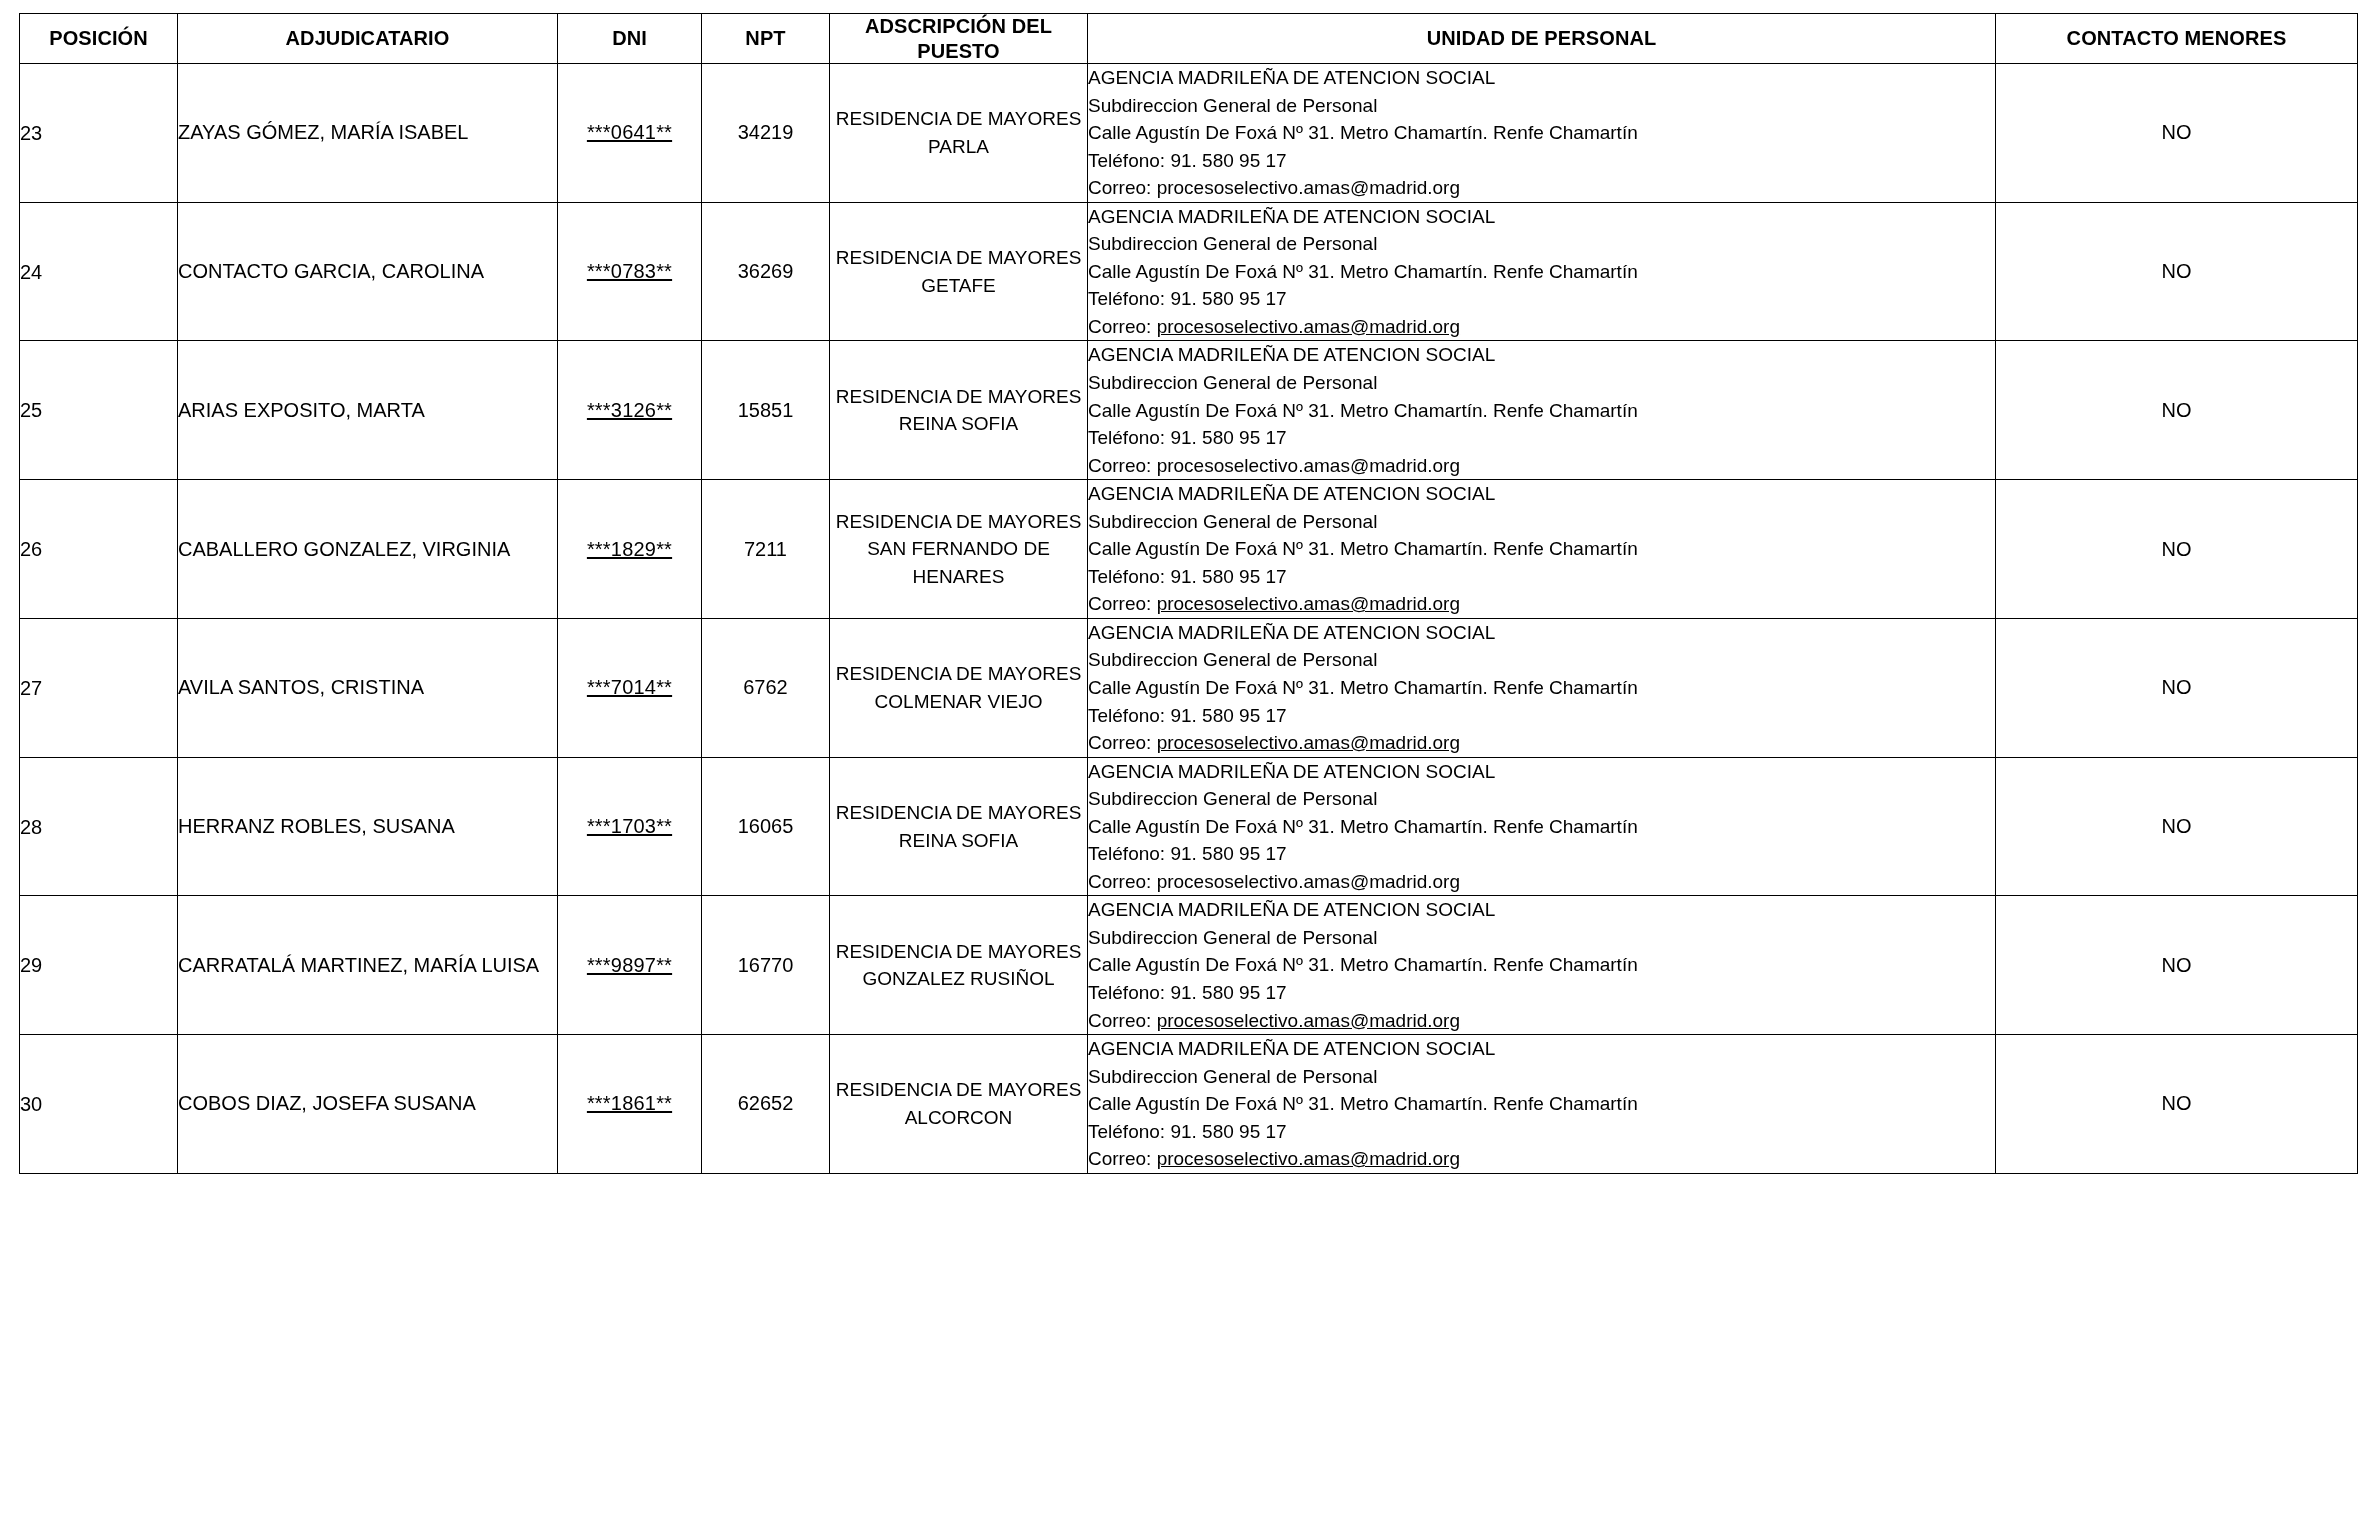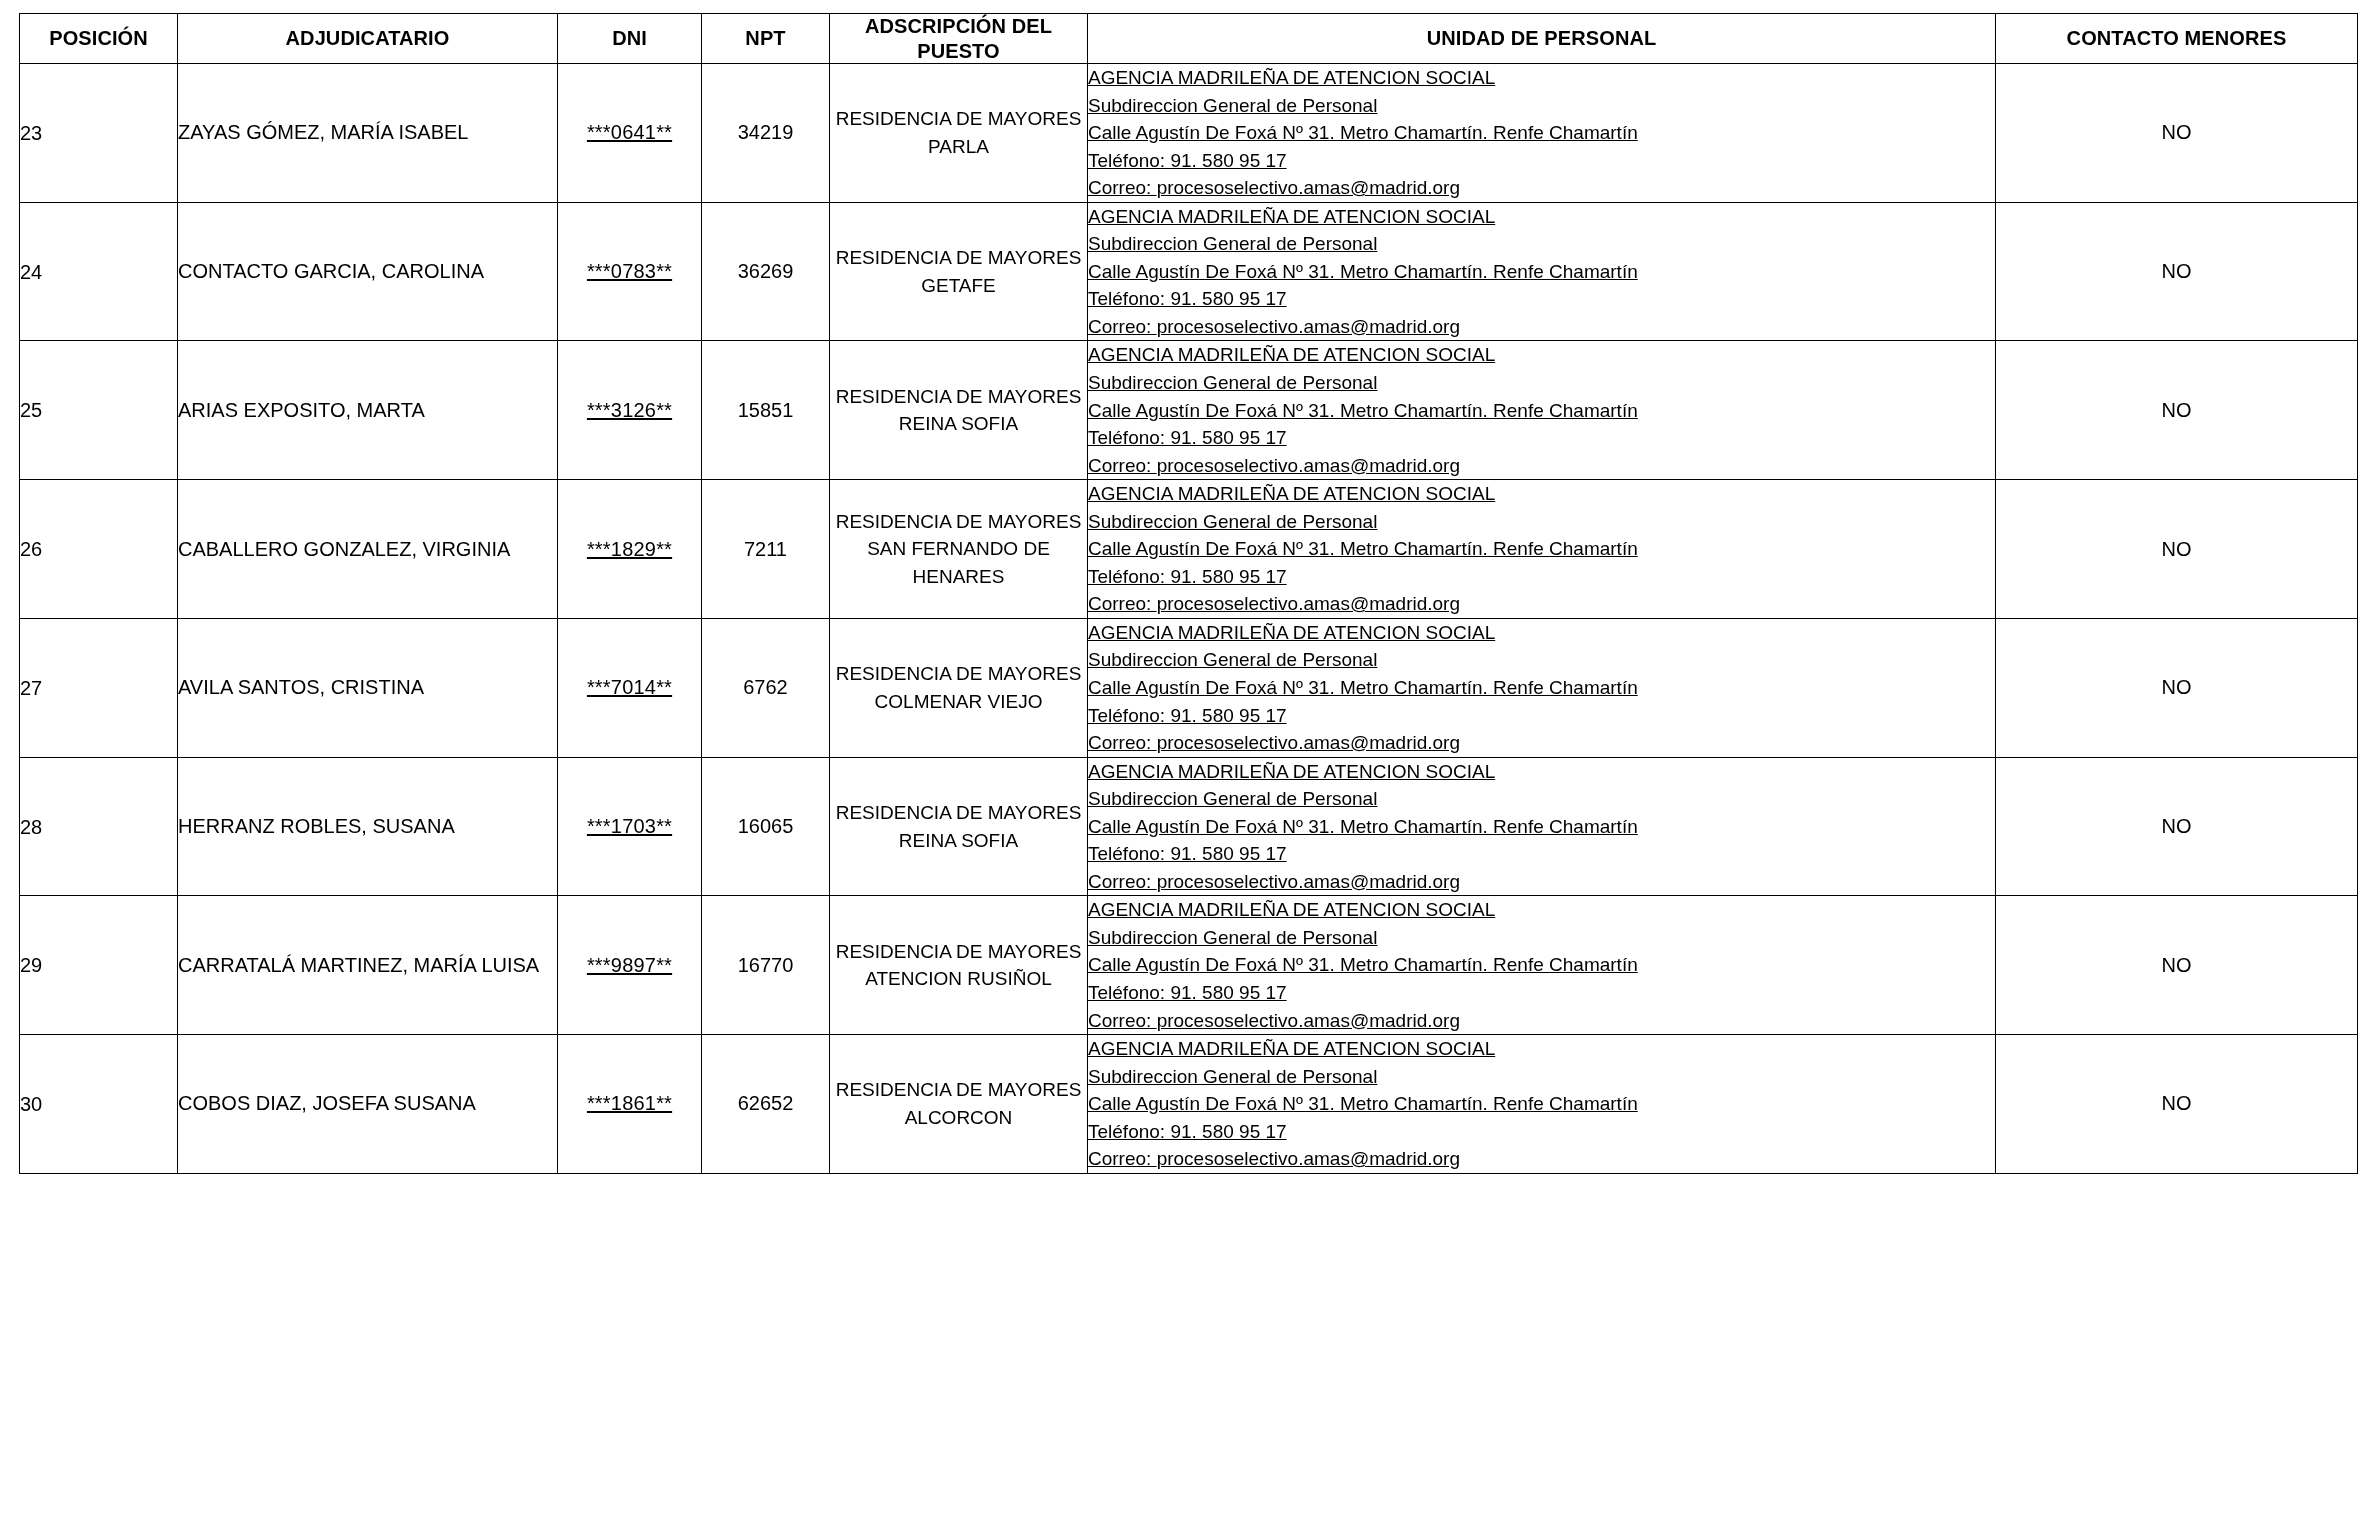--- a/index.html
+++ b/index.html
@@ -77,21 +77,20 @@
     font-size: 19px;
     line-height: 1.45;
     padding: 5.9px 8.8px;
   }
   td.cell-unidad {
     text-align: left;
     font-size: 19px;
     line-height: 1.45;
     padding: 10.3px 7.3px 10.3px 10.3px;
     vertical-align: top;
-    text-decoration: underline;
   }
   td.cell-contacto {
     text-align: center;
     font-size: 20px;
   }
   .unidad-line { display: block; white-space: nowrap; }
   .unidad-line .u-link {
     text-decoration: underline;
   }
   .unidad-line .u-plain {
@@ -214,21 +213,21 @@
             <span class="unidad-line">Teléfono: 91. 580 95 17</span>
             <span class="unidad-line"><span>Correo: </span><span class="u-plain">procesoselectivo.amas@madrid.org</span></span>
           </td>
           <td class="cell-contacto">NO</td>
         </tr>
         <tr>
           <td class="cell-pos">29</td>
           <td class="cell-adj">CARRATALÁ MARTINEZ, MARÍA LUISA</td>
           <td class="cell-dni">***9897**</td>
           <td class="cell-npt">16770</td>
-          <td class="cell-ads">RESIDENCIA DE MAYORES ATENCION RUSIÑOL</td>
+          <td class="cell-ads">RESIDENCIA DE MAYORES GONZALEZ RUSIÑOL</td>
           <td class="cell-unidad">
             <span class="unidad-line">AGENCIA MADRILEÑA DE ATENCION SOCIAL</span>
             <span class="unidad-line">Subdireccion General de Personal</span>
             <span class="unidad-line">Calle Agustín De Foxá Nº 31. Metro Chamartín. Renfe Chamartín</span>
             <span class="unidad-line">Teléfono: 91. 580 95 17</span>
             <span class="unidad-line"><span>Correo: </span><span class="u-link">procesoselectivo.amas@madrid.org</span></span>
           </td>
           <td class="cell-contacto">NO</td>
         </tr>
         <tr>

